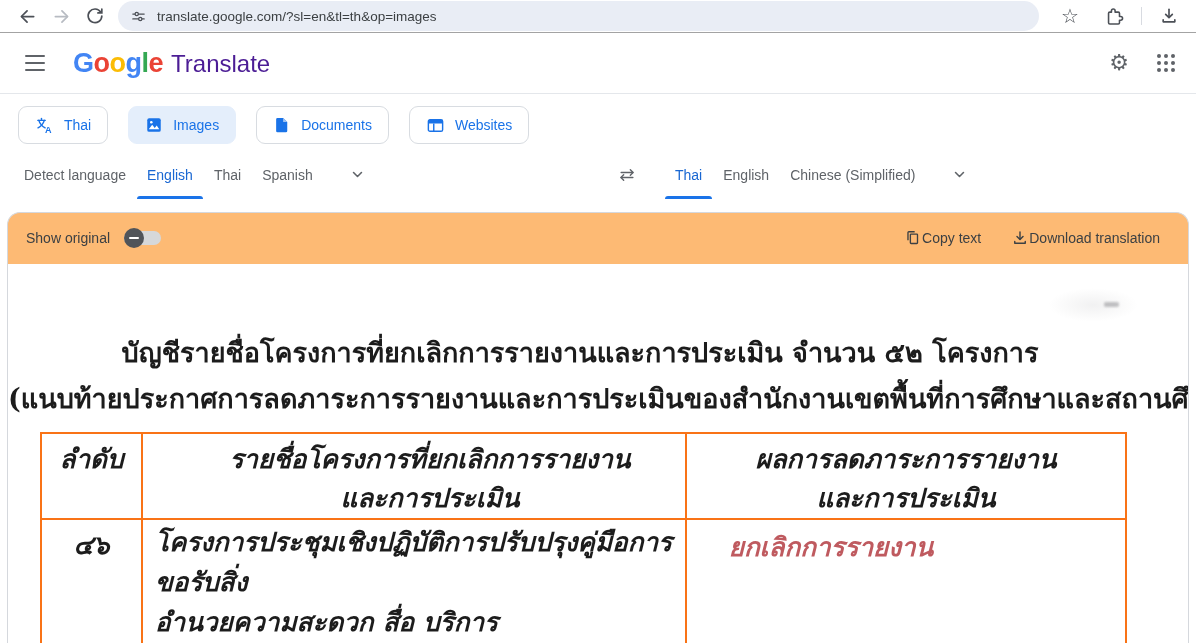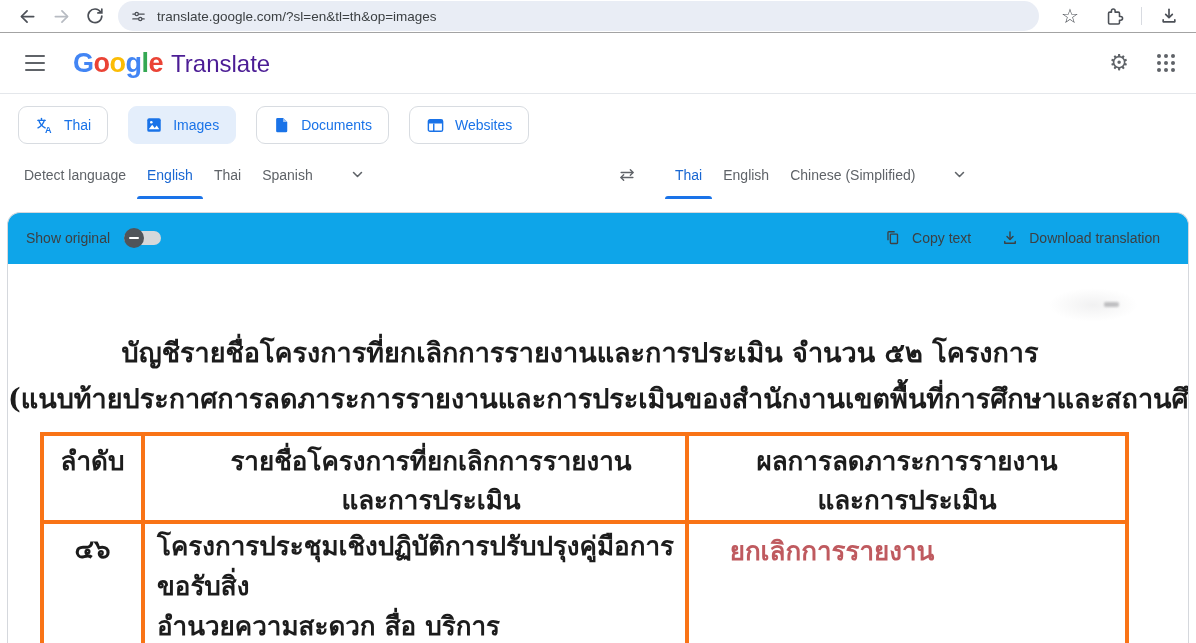--- a/index.html
+++ b/index.html
@@ -44,37 +44,37 @@
   .lang-group { position:absolute; top:0; height:100%; display:flex; align-items:center; gap:21px; }
   .lang-group.src { left:24px; }
   .lang-group.tgt { left:617px; }
   .lang-item { font-size:14px; color:#5f6368; position:relative; height:100%; display:flex; align-items:center; cursor:pointer; white-space:nowrap; }
   .lang-item.active { color:#1967d2; font-weight:500; }
   .lang-item.active::after { content:""; position:absolute; left:-10px; right:-10px; bottom:0; height:3px; background:#1a73e8; border-radius:3px 3px 0 0; }
   .lang-chevron { margin-left:14px; display:flex; align-items:center; }
   .swap-btn { margin-right:17px; display:flex; align-items:center; }
 
   
-  .panel { position:absolute; left:7px; right:7px; top:212px; bottom:0; background:#0ea5e9; border:1px solid #d5d8dd; border-bottom:none; border-radius:13px 13px 0 0; }
+  .panel { position:absolute; left:7px; right:7px; top:212px; bottom:0; background:#fdba74; border:1px solid #d5d8dd; border-bottom:none; border-radius:13px 13px 0 0; }
   .panel-toolbar { height:50px; display:flex; align-items:center; padding:0 18px; }
   .show-original { display:flex; align-items:center; gap:14px; font-size:14px; color:#3c4043; }
   .toggle { position:relative; width:37px; height:20px; cursor:pointer; flex:none; }
   .toggle .track { position:absolute; left:0; right:0; top:3px; height:14px; border-radius:7px; background:#d6d8da; }
   .toggle .thumb { position:absolute; left:0; top:0; width:20px; height:20px; border-radius:50%; background:#505459; }
   .toggle .thumb::after { content:""; position:absolute; left:5px; top:9px; width:10px; height:2px; background:#fff; border-radius:1px; }
   .toolbar-right { margin-left:auto; display:flex; align-items:center; gap:30px; margin-right:10px; }
-  .tool-btn { display:flex; align-items:center; gap:10px; font-size:14px; color:#3c4043; cursor:pointer; }
+  .tool-btn { display:flex; align-items:center; font-size:14px; color:#3c4043; cursor:pointer; }
 
   
   .image-area { position:absolute; left:0; right:0; top:51px; bottom:0; overflow:hidden; background:#fff; }
   .doc-text { font-family:"DejaVu Serif", serif; color:#1c1c1c; font-weight:600; }
   .doc-title { position:absolute; top:67px; left:0; width:100%; text-align:center; padding-right:36px; font-size:27px; white-space:nowrap; }
   .doc-subtitle { position:absolute; top:113px; left:0; width:100%; text-align:center; font-size:27px; white-space:nowrap; }
   .doc-table { position:absolute; left:32px; top:168px; width:1085px; border-collapse:collapse; table-layout:fixed; font-size:26px; }
-  .doc-table td { border:4px solid #f97316; overflow:hidden; }
+  .doc-table td { border:2px solid #f97316; overflow:hidden;font-style:italic; }
   .col-no { width:101px; }
   .col-proj { width:544px;padding-left:32px; }
   .col-result { width:440px; }
   .hrow { height:81px; }
   .hrow td { text-align:center; vertical-align:top; padding-top:6px; line-height:39px; }
   .r1 { height:119px; }
   .r1 .cell-no { vertical-align:top; text-align:center; padding-top:4px; }
   .r1 .cell-proj { vertical-align:top; padding:2px 6px 0 12px; line-height:40px; }
   .r1 .cell-result { vertical-align:top; text-align:center; padding-top:6px; padding-right:150px; color:#bf5a5f; }
   .scan-artifact { position:absolute; left:1040px; top:24px; width:90px; height:34px;

